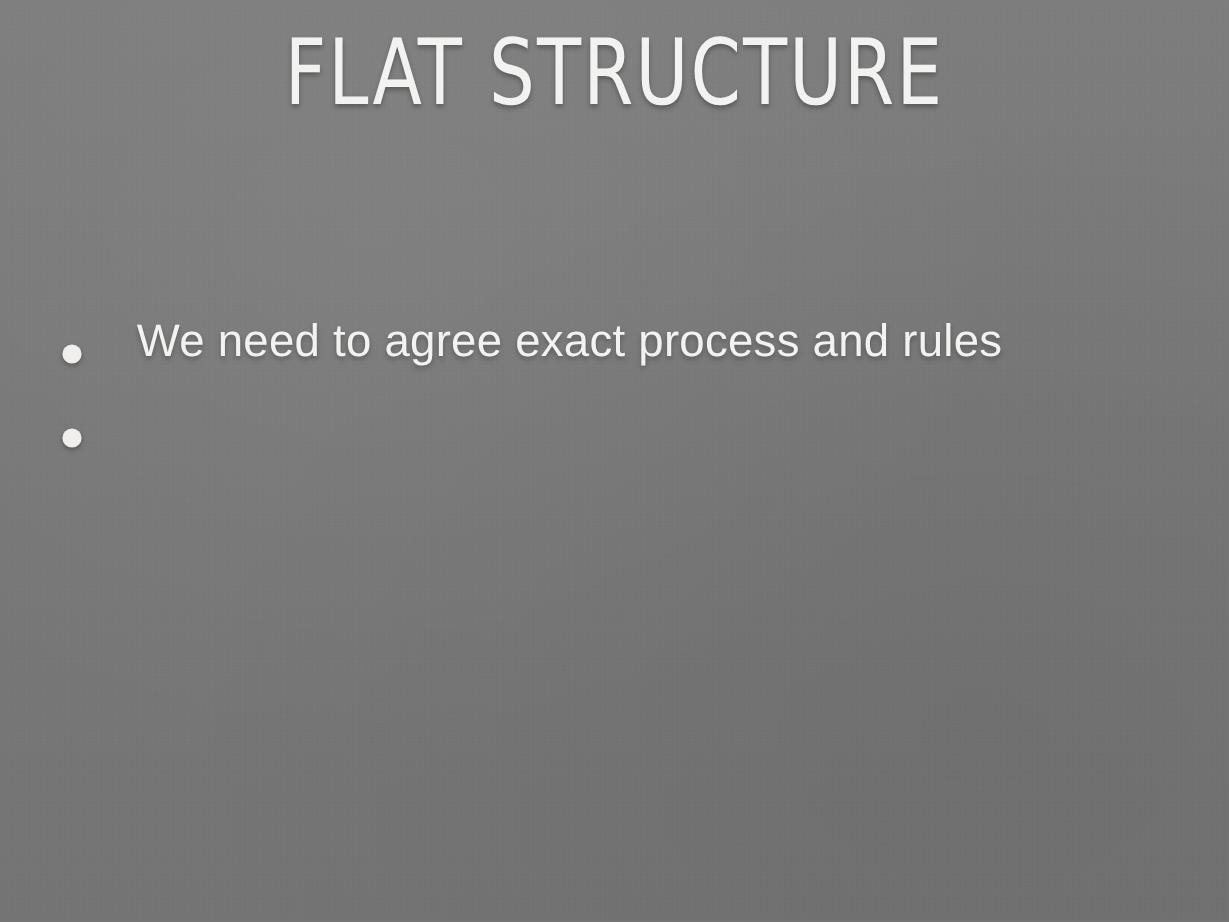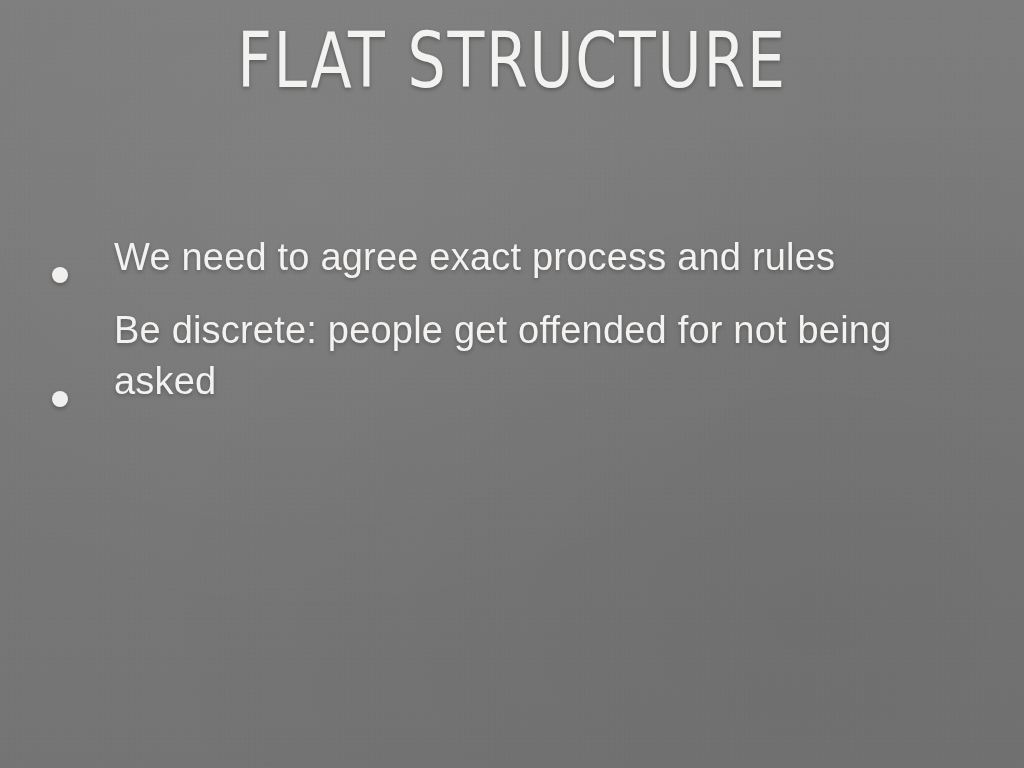--- a/index.html
+++ b/index.html
@@ -51,22 +51,23 @@
     text-shadow: 0 2px 5px rgba(0,0,0,0.30);
   }
   .bullets {
     position: absolute;
     top: 232px;
     left: 52px;
     width: 900px;
   }
   .bullet-row {
     display: flex;
-    align-items: flex-end;
+    align-items: center;
     margin-bottom: 22px;
+    margin-top: 28px;
   }
   .bullet-dot {
     flex: 0 0 auto;
     width: 16px;
     height: 16px;
     border-radius: 50%;
     background: #f0efed;
     margin-top: 18px;
     margin-right: 46px;
     box-shadow: 0 2px 4px rgba(0,0,0,0.28);
@@ -90,16 +91,15 @@
 
   <div class="slide-title">FLAT STRUCTURE</div>
 
   <div class="bullets">
     <div class="bullet-row">
       <span class="bullet-dot"></span>
       <span class="bullet-text">We need to agree exact process and rules</span>
     </div>
     <div class="bullet-row">
       <span class="bullet-dot"></span>
-      <span class="bullet-text">Be discrete: people get offended for not being asked</span>
     </div>
   </div>
 </div>
 
 </body></html>

